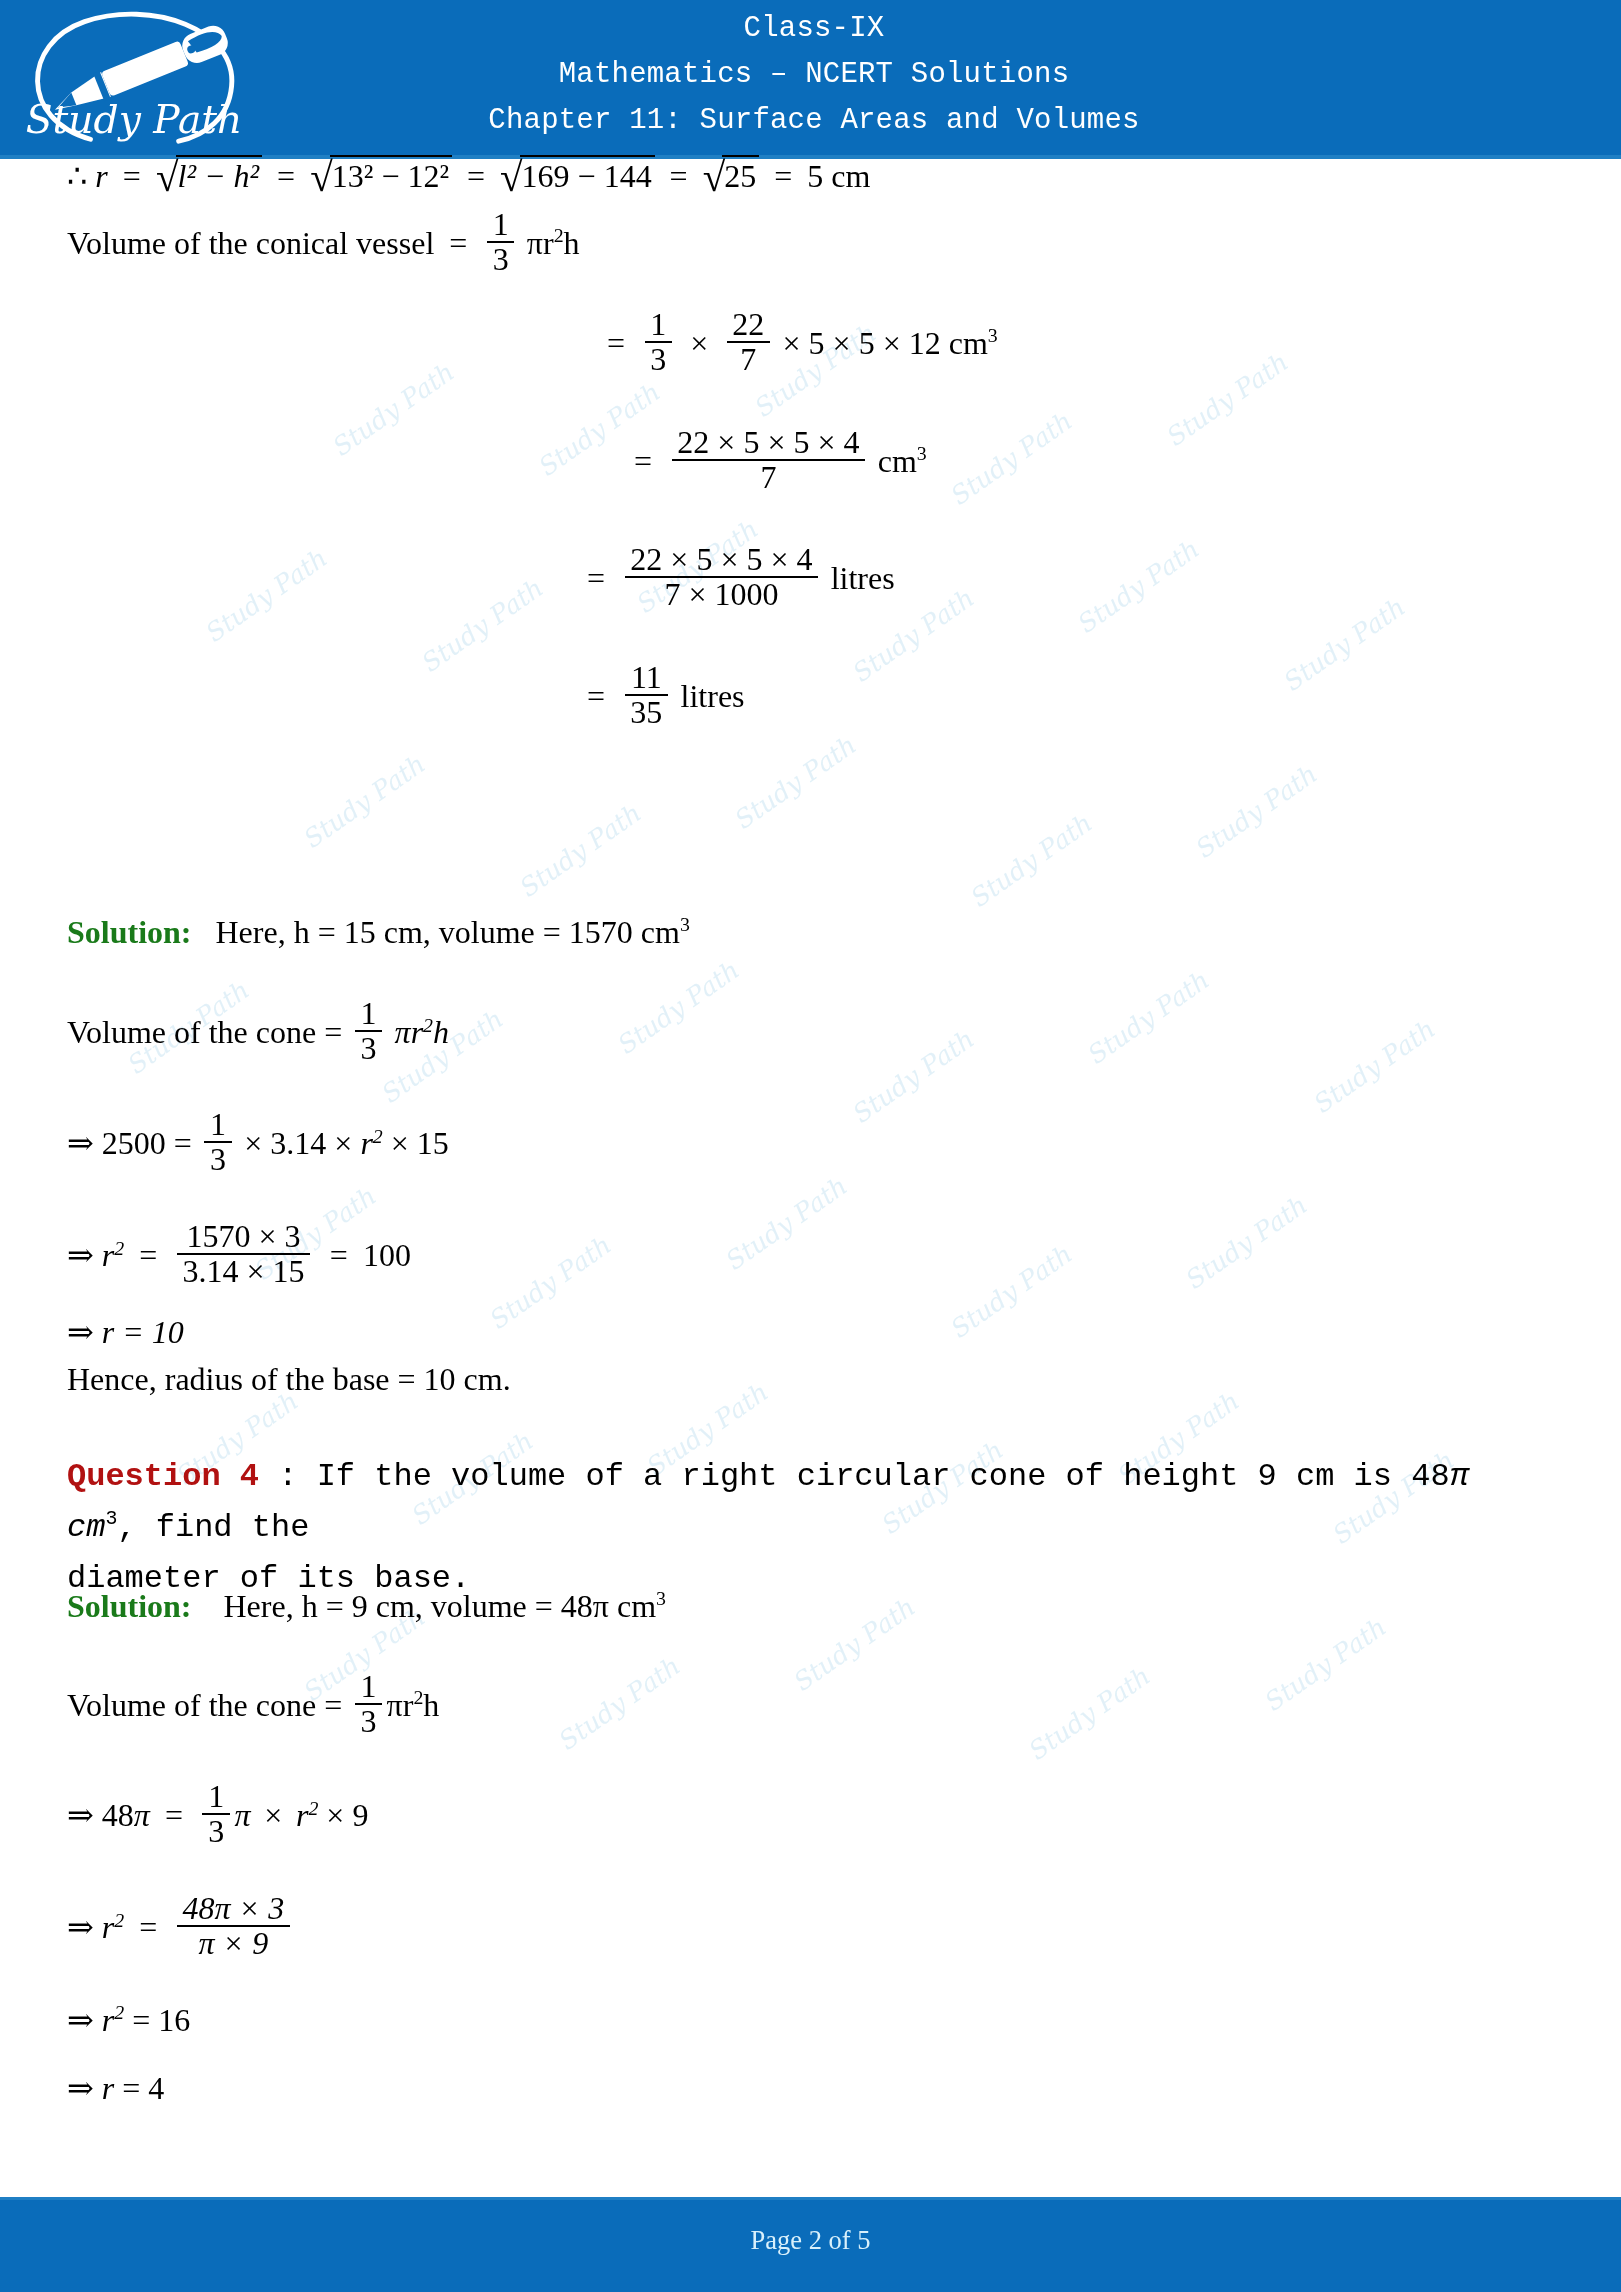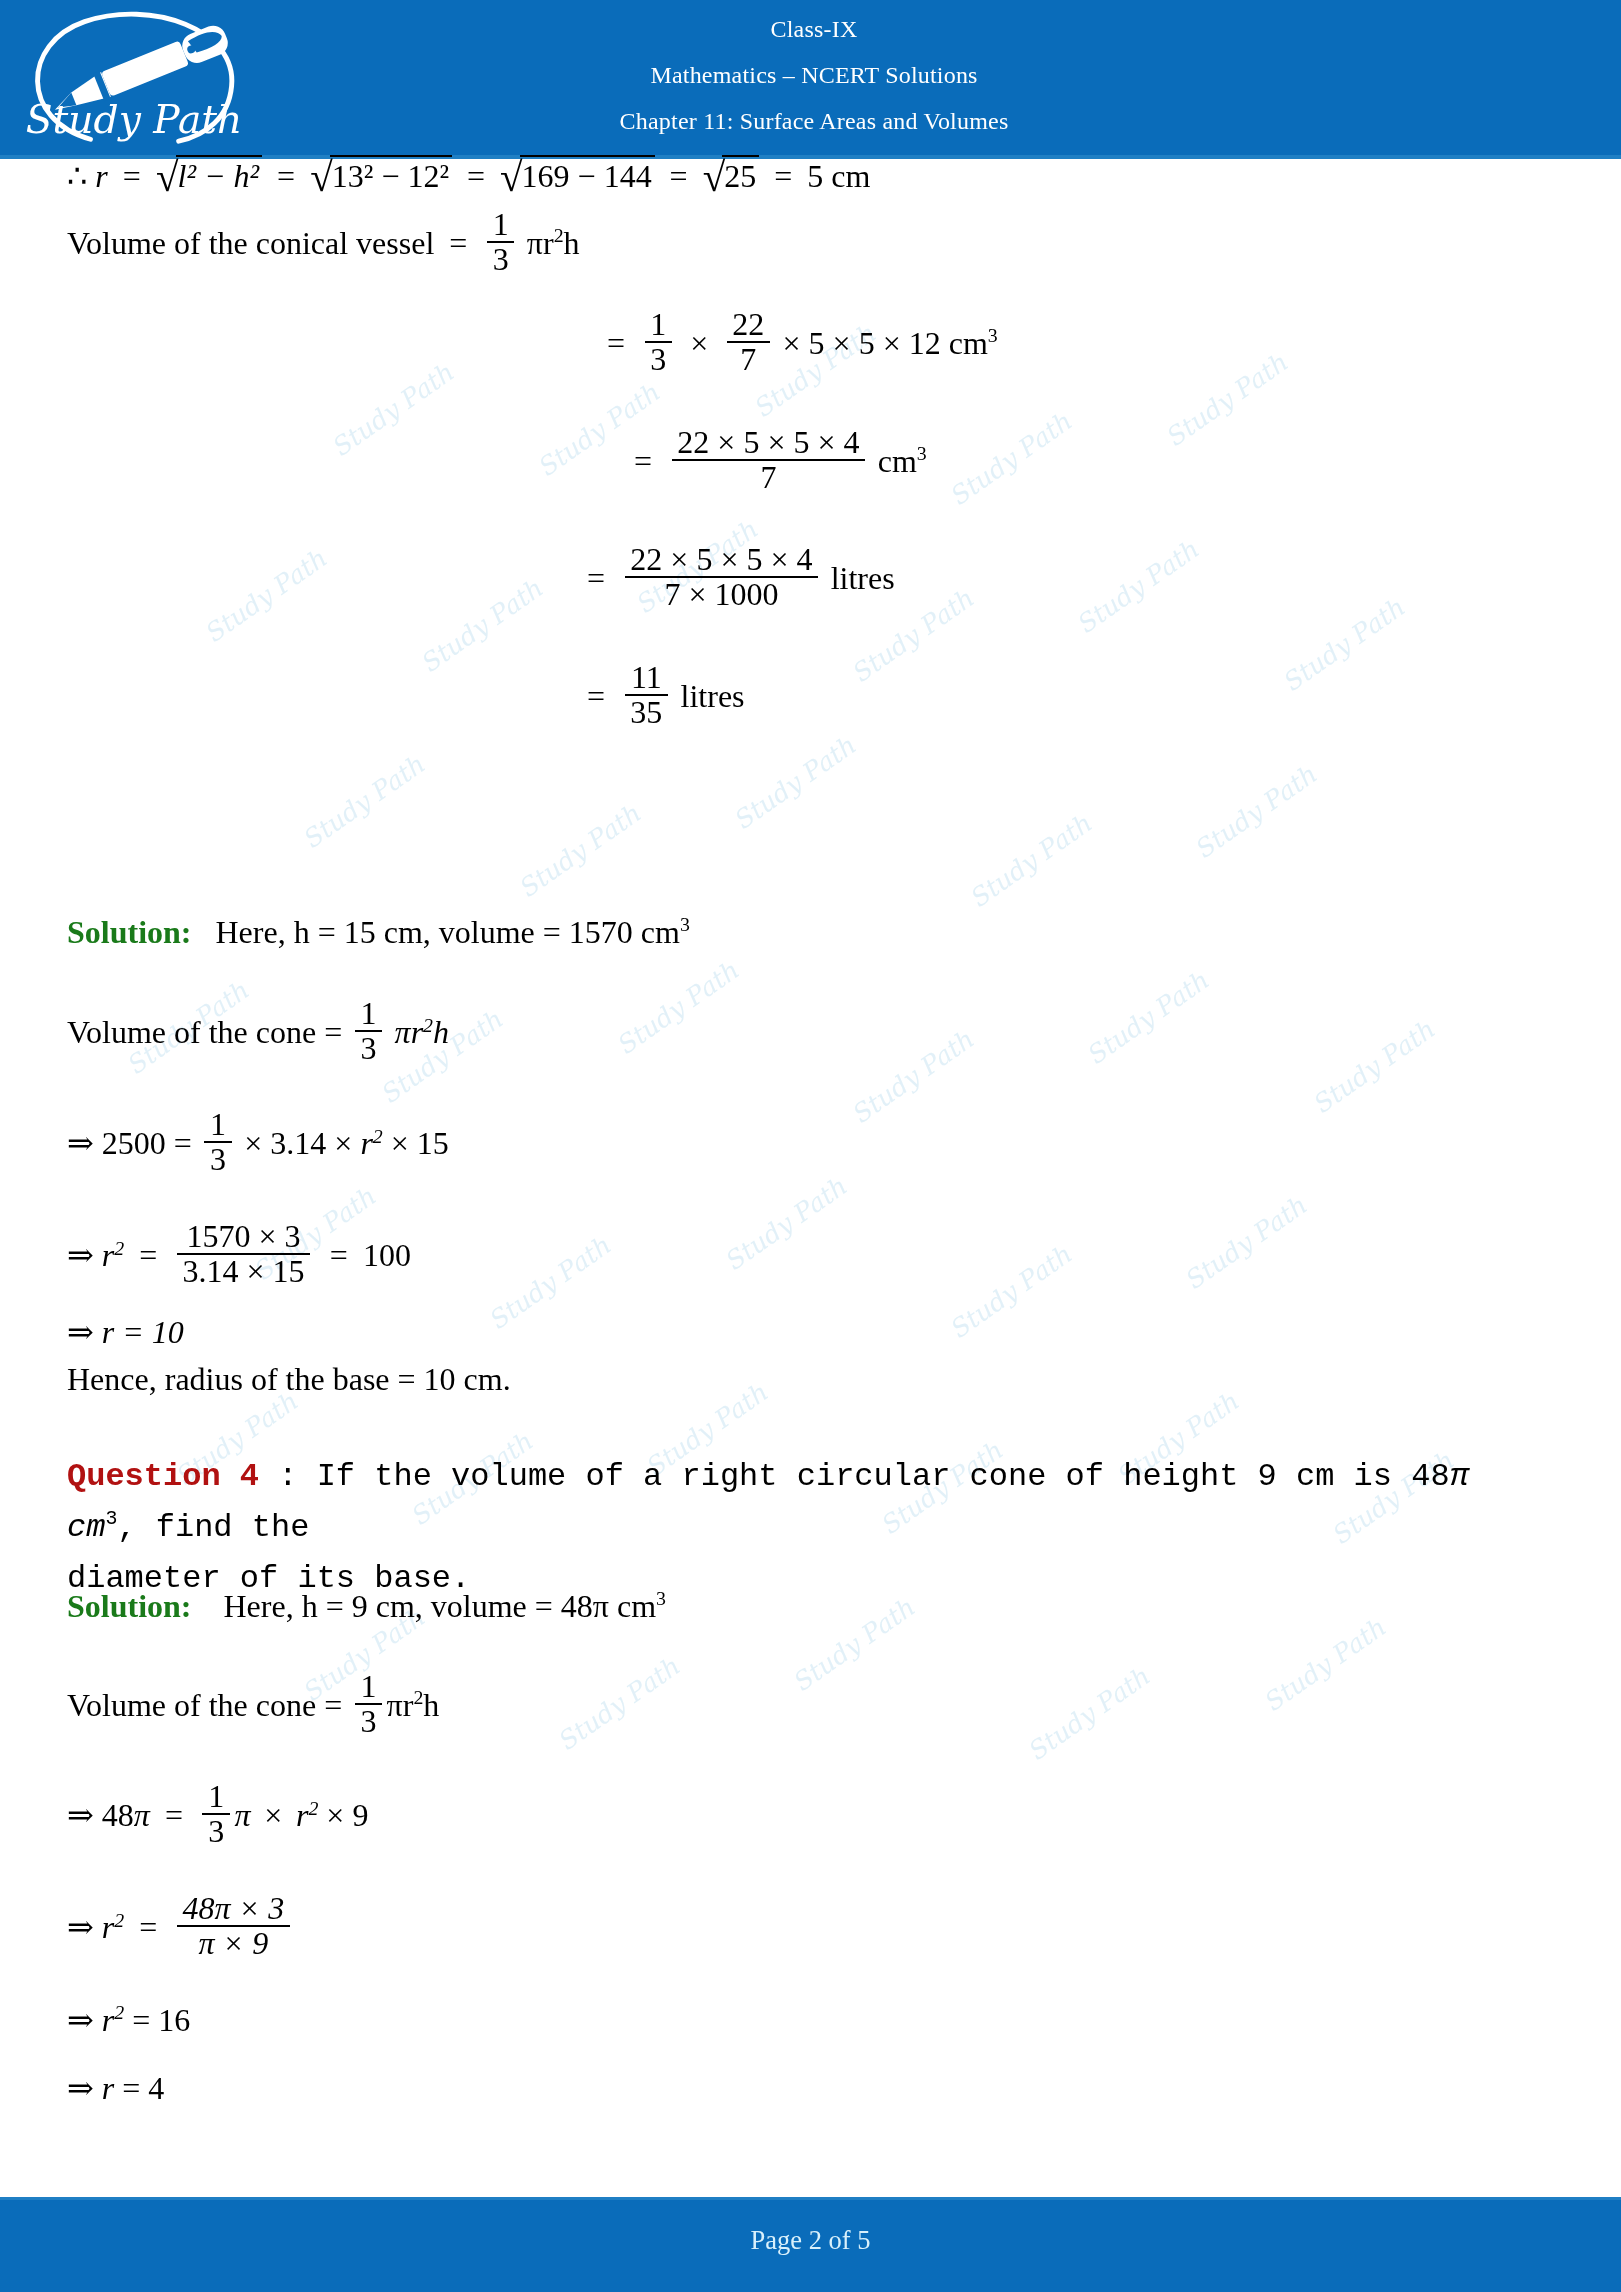--- a/index.html
+++ b/index.html
@@ -45,22 +45,22 @@
   .logo svg { display: block; }
 
   .header-titles {
     position: absolute;
     left: 265px; top: 5.9px;
     width: 1098px;
     text-align: center;
     color: #ffffff;
   }
   .header-titles .line {
-    font-family: Liberation Serif, serif;
-    font-size: 24px;
+    font-family: Liberation Mono, monospace;
+    font-size: 29px;
     line-height: 46px;
     letter-spacing: 0.2px;
     white-space: nowrap;
   }
 
   
   .footer {
     position: absolute;
     left: 0; top: 2200px;
     width: 1621px;

